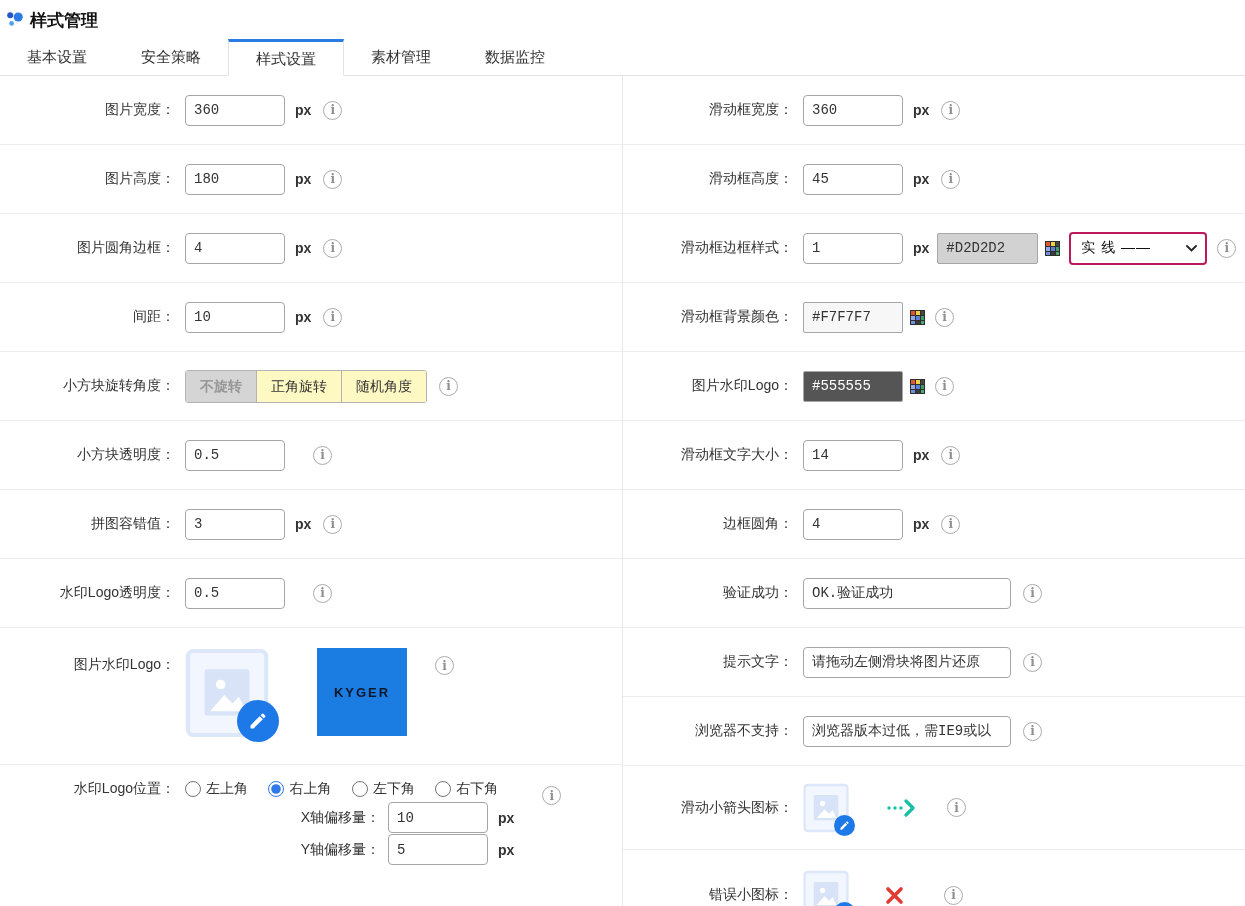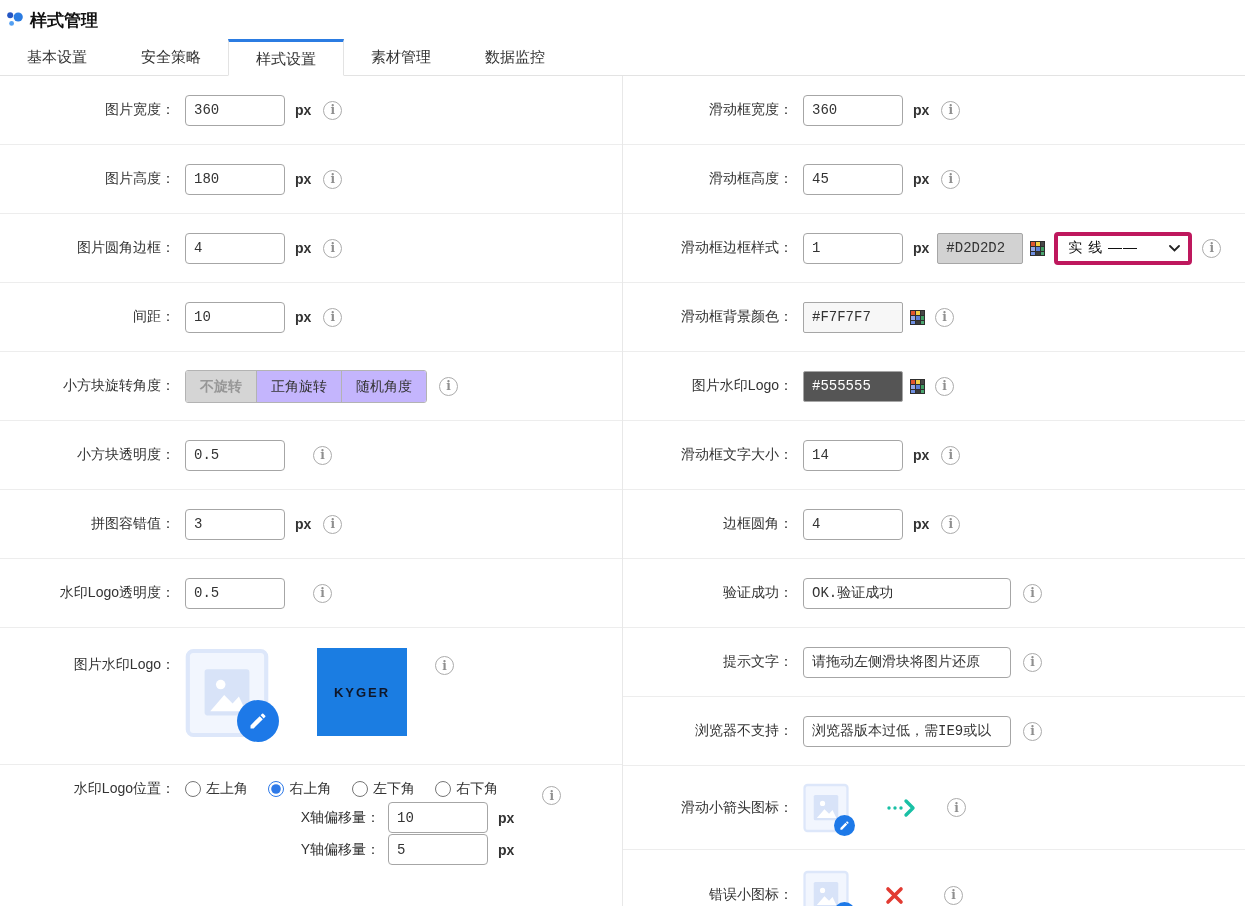--- a/index.html
+++ b/index.html
@@ -26,32 +26,32 @@
   .col-right .lbl { flex:0 0 180px; }
   .ipt { width:100px; height:31px; border:1px solid #a6a6a6; border-radius:4px; padding:0 8px; font-size:14px; color:#333; font-family:Liberation Mono, monospace; background:#fff; }
   .ipt-wide { width:208px; }
   .px { margin-left:10px; font-size:14px; color:#333;font-weight:bold; }
   .info { width:19px; height:19px; border:1.5px solid #ababab; border-radius:50%; margin-left:12px; display:inline-flex; align-items:center; justify-content:center; color:#8f8f8f; font-family:"DejaVu Serif", serif; font-size:12px; font-weight:bold; flex:none; cursor:pointer; }
   .info::after { content:"i"; }
   .info-gap { margin-left:28px; }
 
   
   .btn-group { display:flex; border:1px solid #b3b3b3; border-radius:3px; overflow:hidden; height:33px; }
-  .gbtn { padding:0 14px; line-height:31px; font-size:14px; background:#c4b5fd; color:#333; border-left:1px solid #b3b3b3; cursor:pointer; }
+  .gbtn { padding:0 14px; line-height:31px; font-size:14px; background:#fef9c3; color:#333; border-left:1px solid #b3b3b3; cursor:pointer; }
   .gbtn:first-child { border-left:none; }
   .gbtn.sel { background:#d5d5d5; color:#979797;font-weight:bold; }
 
   
   .swatch-border { background:#d2d2d2; border-color:#a6a6a6; border-radius:2px; }
   .swatch-bg { background:#f7f7f7; border-radius:2px; }
   .swatch-text { background:#555555; color:#fff; border-radius:2px; }
   .palette { margin-left:7px; flex:none; cursor:pointer; display:inline-flex; }
 
   
-  .select { width:138px; height:33px; border:4px solid #be185d; border-radius:4px; margin-left:9px; display:flex; align-items:center; padding:0 8px 0 10px; font-size:14px; color:#111; cursor:pointer; justify-content:space-between; letter-spacing:1px; }
+  .select { width:138px; height:33px; border:2px solid #be185d; border-radius:4px; margin-left:9px; display:flex; align-items:center; padding:0 8px 0 10px; font-size:14px; color:#111; cursor:pointer; justify-content:space-between; letter-spacing:1px; }
 
   
   .ph { position:relative; flex:none; }
   .ph-lg { width:84px; height:90px; }
   .ph-sm { width:46px; height:50px; }
   .badge { position:absolute; background:#1d79e8; border-radius:50%; display:flex; align-items:center; justify-content:center; }
   .badge-lg { width:42px; height:42px; right:-10px; bottom:-4px; }
   .badge-sm { width:21px; height:21px; right:-6px; bottom:-3px; }
 
   .brand { width:90px; height:88px; background:#1b7de2; margin-left:48px; display:flex; align-items:center; justify-content:center; flex:none; }
@@ -226,21 +226,21 @@
         <div class="lbl">滑动框高度：</div>
         <input class="ipt" value="45" style="">
         <span class="px">px</span>
         <span class="info"></span>
       </div>
 
       <div class="row">
         <div class="lbl">滑动框边框样式：</div>
         <input class="ipt" value="1" style="">
         <span class="px">px</span>
-        <input class="ipt swatch-border" style="margin-left: 8px; width: 86px;" value="#D2D2D2">
+        <input class="ipt swatch-border" style="margin-left: 8px; width: 101px;" value="#D2D2D2">
         <span class="palette">
           <svg width="15" height="15" viewBox="0 0 15 15">
               <rect width="15" height="15" fill="#2e2e2e"></rect>
               <rect x="1" y="1" width="4" height="4" fill="#e0562e"></rect>
               <rect x="6" y="1" width="4" height="4" fill="#f3d043"></rect>
               <rect x="11" y="1" width="3" height="4" fill="#474747"></rect>
               <rect x="1" y="6" width="4" height="4" fill="#93a8e8"></rect>
               <rect x="6" y="6" width="4" height="4" fill="#5c7fd6"></rect>
               <rect x="11" y="6" width="3" height="4" fill="#3f9d63"></rect>
               <rect x="1" y="11" width="4" height="3" fill="#6f8fe0"></rect>

